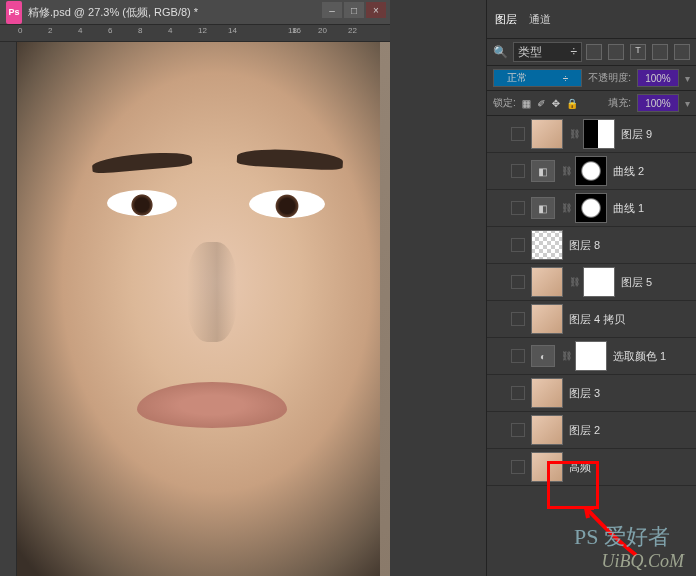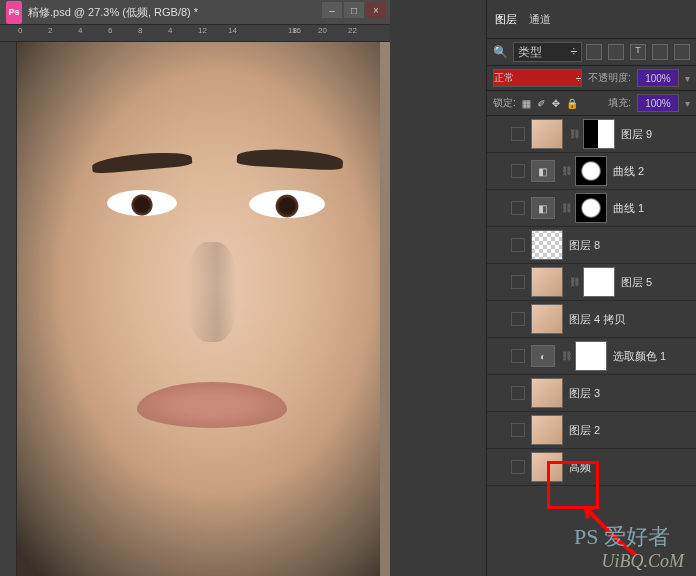--- a/index.html
+++ b/index.html
@@ -29,21 +29,21 @@
 .panels{flex:1;background:#3a3a3a;display:flex;flex-direction:column;border-left:1px solid #222}
 .panel-tabs{height:22px;background:#3a3a3a;display:flex;align-items:center;padding:8px 8px;gap:12px;border-bottom:1px solid #222}
 .panel-tab{color:#ccc;font-size:11px;cursor:pointer}
 .panel-tab.active{color:#fff}
 .filter-row{height:26px;background:#3a3a3a;display:flex;align-items:center;padding:0 6px;gap:4px;border-bottom:1px solid #222}
 .filter-icon{width:16px;height:16px;color:#aaa;display:flex;align-items:center;justify-content:center;font-size:12px}
 .type-sel{flex:1;background:#2a2a2a;border:1px solid #555;height:18px;color:#ccc;padding:0 4px;display:flex;align-items:center;font-size:12px}
 .ftype-icons{display:flex;gap:6px}
 .fti{width:14px;height:14px;border:1px solid #666;background:#444}
 .blend-row,.lock-row{height:24px;background:#3a3a3a;display:flex;align-items:center;padding:0 6px;gap:6px;border-bottom:1px solid #222;font-size:10px}
-.sel{background:#b91c1c;border:1px solid #555;height:16px;color:#ccc;padding:0 0;display:flex;align-items:center;min-width:40px}
+.sel{background:#0369a1;border:1px solid #555;height:16px;color:#ccc;padding:0 13px;display:flex;align-items:center;min-width:40px}
 .lbl{color:#aaa}
 .pct{background:#4c1d95;border:1px solid #555;width:40px;height:16px;color:#ccc;text-align:center;display:flex;align-items:center;justify-content:center}
 .layers{flex:1;overflow-y:auto;overflow-x:hidden}
 .layer{height:36px;display:flex;align-items:center;border-bottom:1px solid #2a2a2a;padding:0 4px;gap:6px}
 .eye{width:14px;height:14px;display:flex;align-items:center;justify-content:center;color:#ccc;font-size:10px}
 .box{width:12px;height:12px;border:1px solid #555}
 .thumb{width:30px;height:28px;border:1px solid #666;background:#888;flex-shrink:0}
 .thumb.face-t{background:linear-gradient(135deg,#e8c8b0,#c8a080)}
 .thumb.trans{background:repeating-conic-gradient(#ccc 0% 25%,#fff 0% 50%) 50%/8px 8px}
 .thumb.white{background:#fff}

